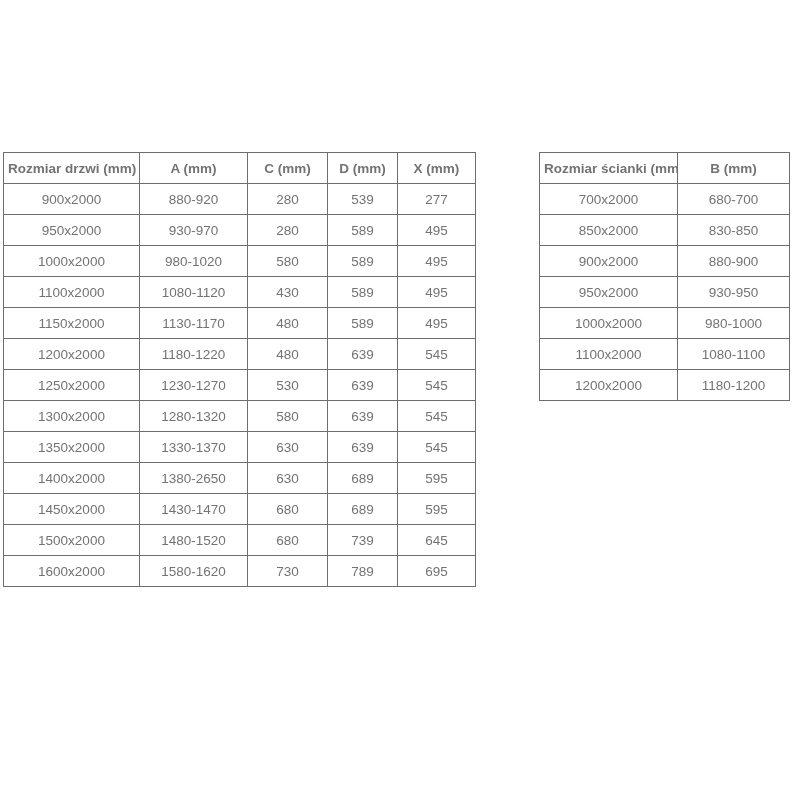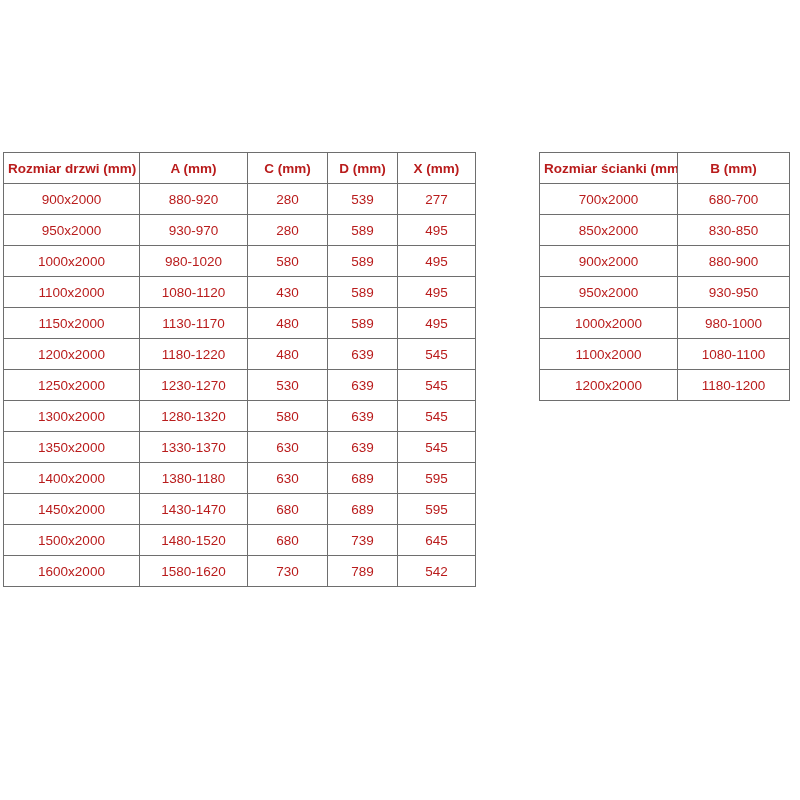--- a/index.html
+++ b/index.html
@@ -13,21 +13,21 @@
     width: 800px;
     height: 800px;
     background: #ffffff;
     overflow: hidden;
   }
   table.spec {
     position: absolute;
     border-collapse: collapse;
     table-layout: fixed;
     background: #ffffff;
-    color: #b91c1c;
+    color: #737373;
     font-size: 13.5px;
   }
   table.spec th, table.spec td {
     border: 1px solid #6e6e6e;
     text-align: center;
     vertical-align: middle;
     height: 30px;
     padding: 0 4px;
     overflow: hidden;
     white-space: nowrap;
@@ -120,21 +120,21 @@
         </tr>
         <tr>
           <td>1350x2000</td>
           <td>1330-1370</td>
           <td>630</td>
           <td>639</td>
           <td>545</td>
         </tr>
         <tr>
           <td>1400x2000</td>
-          <td>1380-1180</td>
+          <td>1380-2650</td>
           <td>630</td>
           <td>689</td>
           <td>595</td>
         </tr>
         <tr>
           <td>1450x2000</td>
           <td>1430-1470</td>
           <td>680</td>
           <td>689</td>
           <td>595</td>
@@ -144,21 +144,21 @@
           <td>1480-1520</td>
           <td>680</td>
           <td>739</td>
           <td>645</td>
         </tr>
         <tr>
           <td>1600x2000</td>
           <td>1580-1620</td>
           <td>730</td>
           <td>789</td>
-          <td>542</td>
+          <td>695</td>
         </tr>
       </tbody>
     </table>
 
   <table id="wall-table" class="spec">
       <colgroup>
         <col style="width: 138px;">
         <col style="width: 112px;">
       </colgroup>
       <thead>

